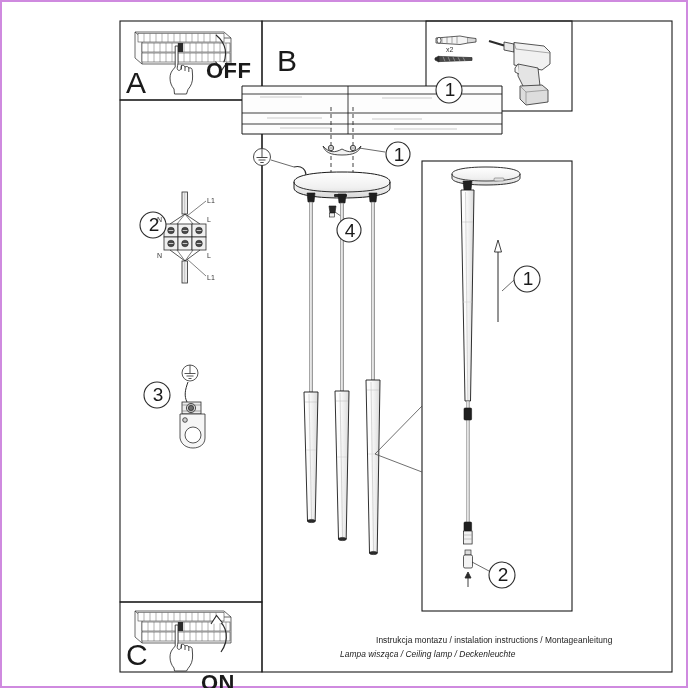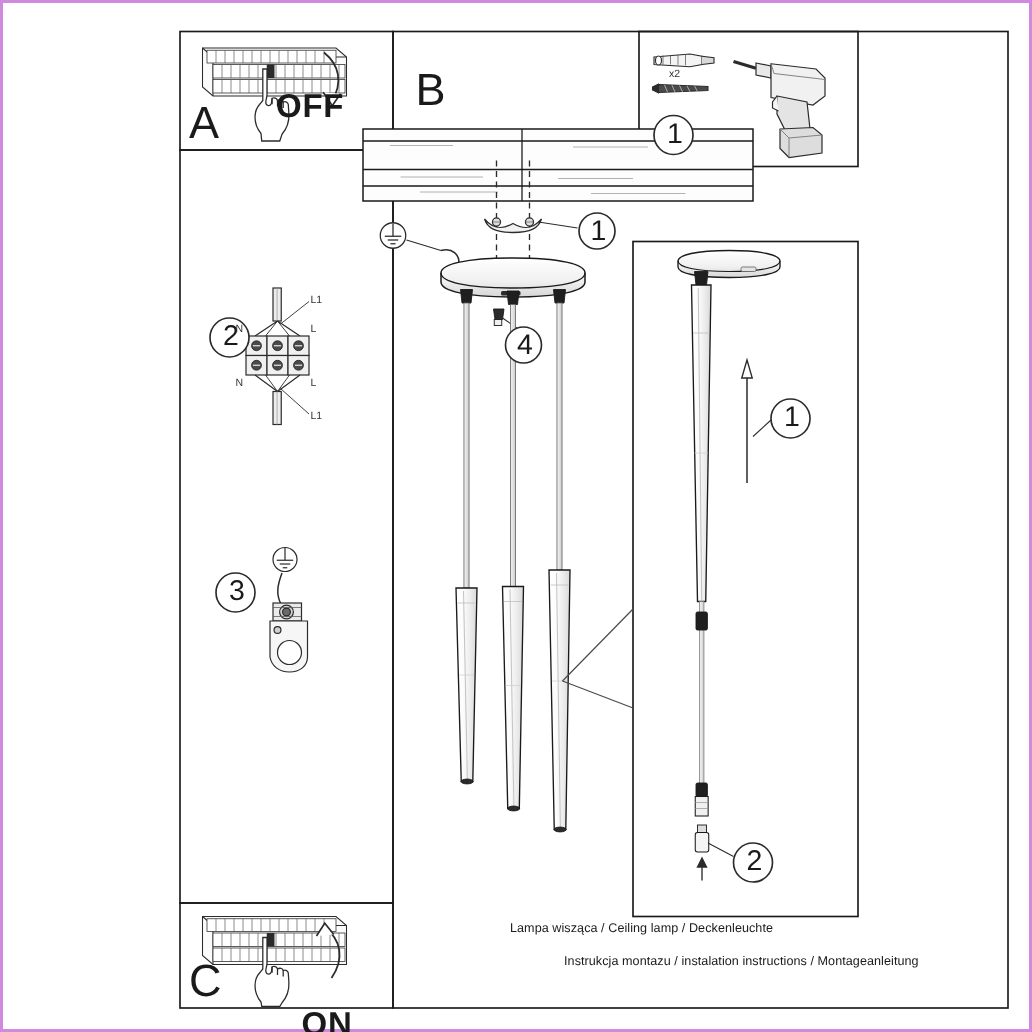--- a/index.html
+++ b/index.html
@@ -522,21 +522,21 @@
       <circle cx="396" cy="152" r="12"></circle>
       <circle cx="347" cy="228" r="12"></circle>
       <circle cx="525" cy="277" r="13"></circle>
       <circle cx="500" cy="573" r="13"></circle>
     </g>
 
     <line x1="262" y1="612" x2="668" y2="612" stroke="#1a1a1a" stroke-width="0"></line>
   </svg>
 
   <div class="txt big-letter" style="left:124px; top:66px;">A</div>
-  <div class="txt onoff" style="left:182px; top:58px;text-align:center;">OFF</div>
+  <div class="txt onoff" style="left:204px; top:58px;text-align:center;">OFF</div>
 
   <div class="txt big-letter" style="left:275px; top:44px;">B</div>
 
   <div class="txt big-letter" style="left:124px; top:638px;">C</div>
   <div class="txt onoff" style="left:199px; top:670px;">ON</div>
 
   <div class="txt callout-num" style="left:440px; top:78px; width:16px;">1</div>
   <div class="txt tiny" style="left:444px; top:44px;">x2</div>
 
   <div class="txt callout-num" style="left:144px; top:213px; width:16px;">2</div>
@@ -549,15 +549,15 @@
   <div class="txt callout-num" style="left:493px; top:563px; width:16px;">2</div>
 
   <div class="txt tiny" style="left:205px; top:195px;">L1</div>
   <div class="txt tiny" style="left:155px; top:214px;">N</div>
   <div class="txt tiny" style="left:205px; top:214px;">L</div>
   <div class="txt tiny" style="left:155px; top:250px;">N</div>
   <div class="txt tiny" style="left:205px; top:250px;">L</div>
   <div class="txt tiny" style="left:205px; top:272px;">L1</div>
 
   <div class="txt caption-line" style="left:338px; top:634px;padding-left:36px;">Instrukcja montazu / instalation instructions / Montageanleitung</div>
-  <div class="txt caption-line" style="left:338px; top:612px;">Lampa wisząca / Ceiling lamp / Deckenleuchte</div>
+  <div class="txt caption-line" style="left:338px; top:648px;font-style:italic;">Lampa wisząca / Ceiling lamp / Deckenleuchte</div>
 
 </div>
 
 </body></html>

